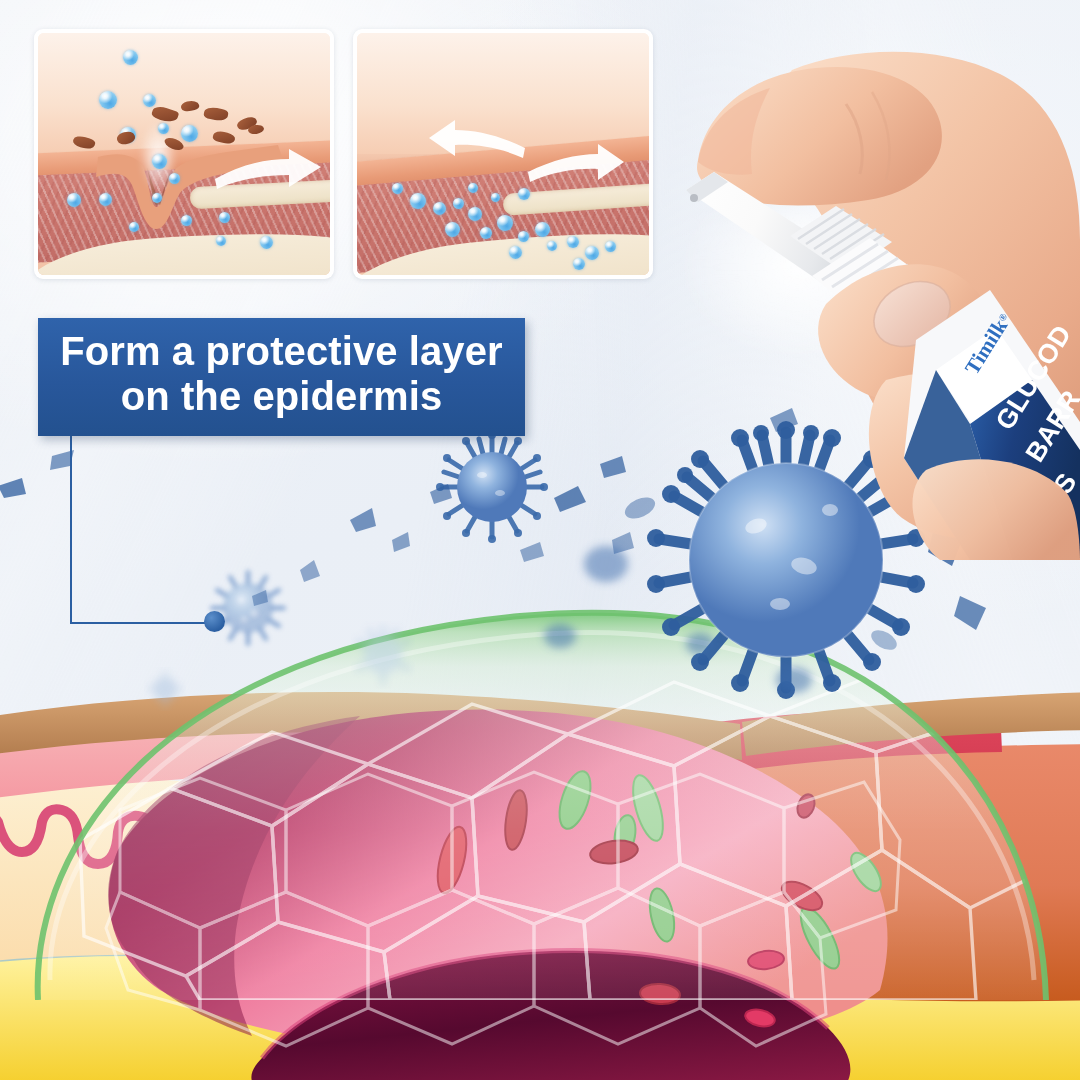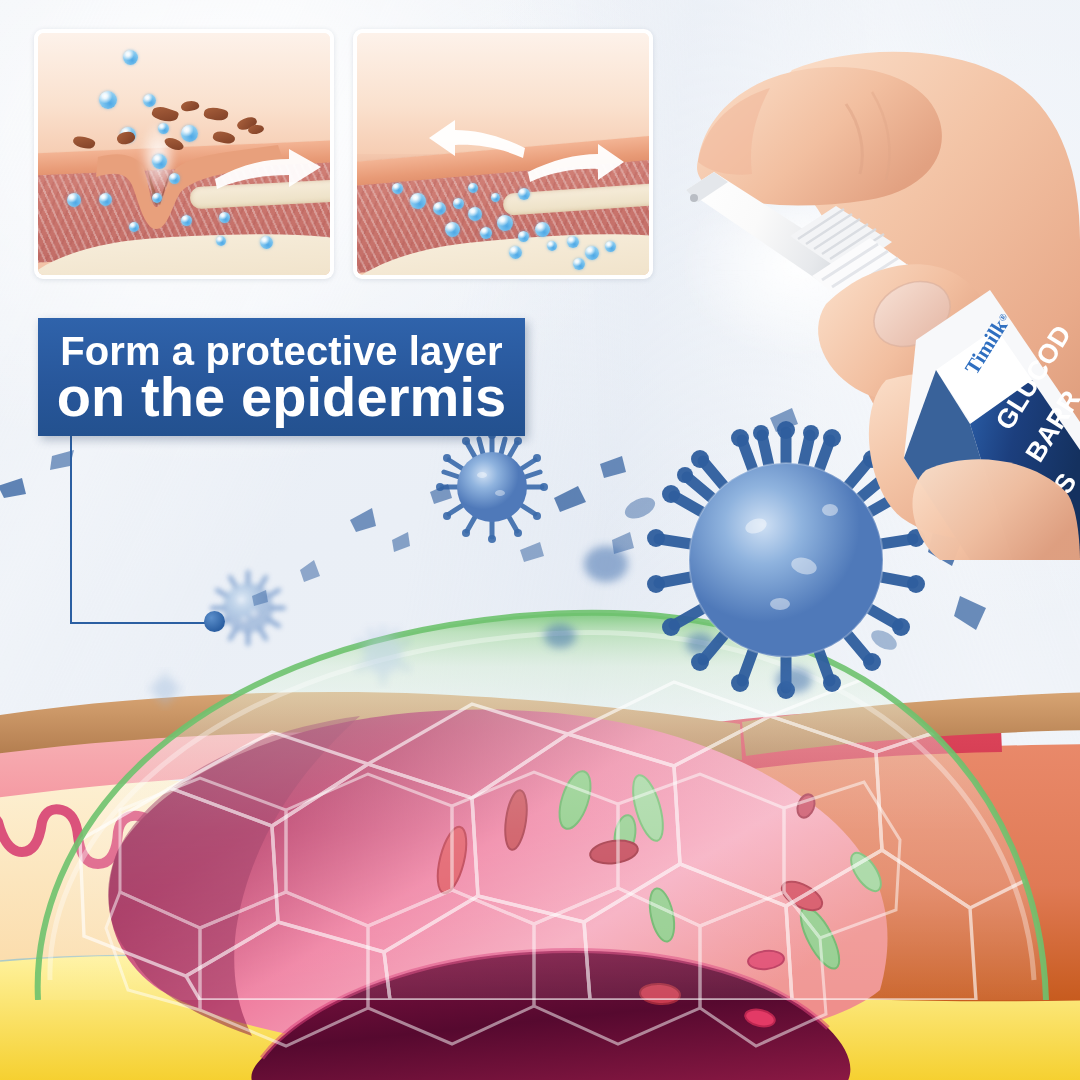--- a/index.html
+++ b/index.html
@@ -616,17 +616,17 @@
       <div class="drop" style="left:46%;top:66%;width:9px;height:9px;"></div>
     </div>
   </div>
 
   <div class="callout-line" style="left:70px;top:434px;width:145px;height:188px;"></div>
   <div class="callout-dot" style="left:204px;top:611px;"></div>
 
   <div class="lyr banner" style="left:38px;top:318px;width:487px;height:118px;">
     <div style="display:flex;flex-direction:column;justify-content:center;height:100%;padding:4px 14px 10px;box-sizing:border-box;">
       <div class="banner-txt" style="font-size:40px;line-height:45px;">Form a protective layer</div>
-      <div class="banner-txt" style="font-size:56px;line-height:45px;">on the epidermis</div>
+      <div class="banner-txt" style="font-size:40px;line-height:45px;">on the epidermis</div>
     </div>
   </div>
 
 </div>
 
 </body></html>

